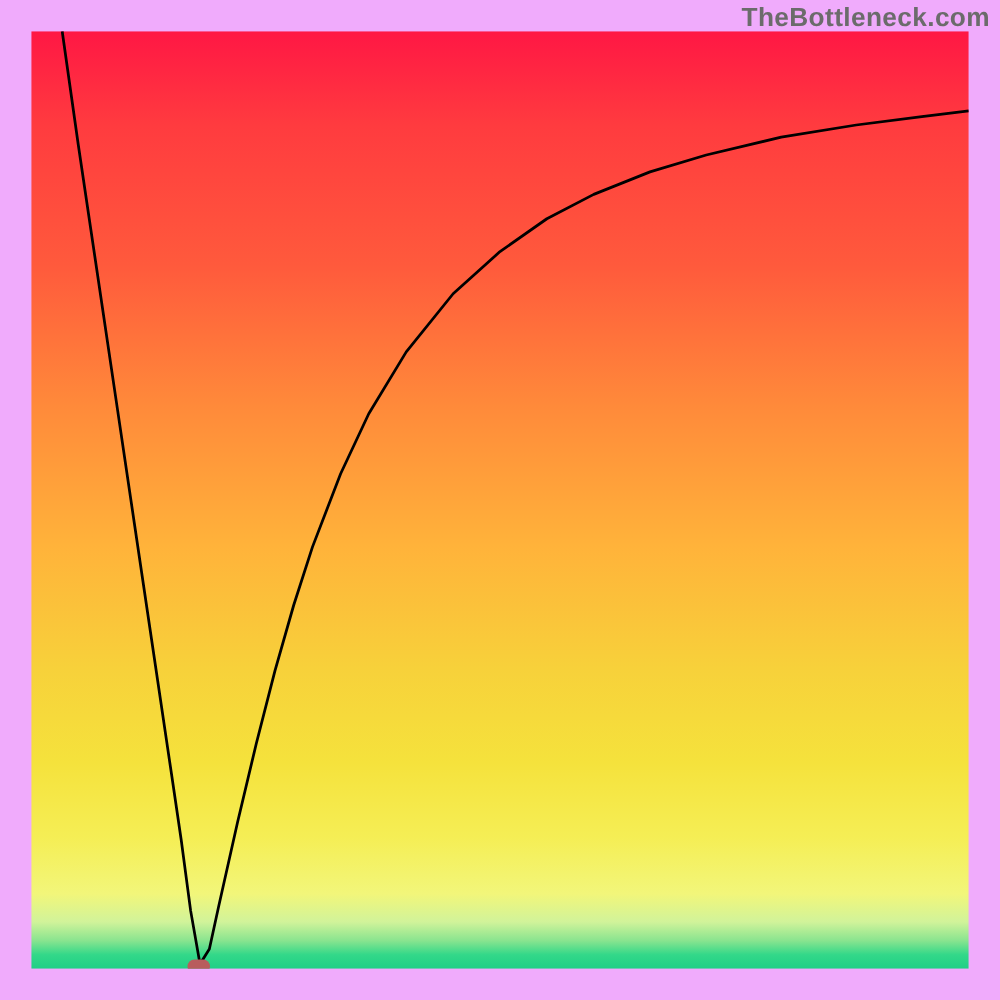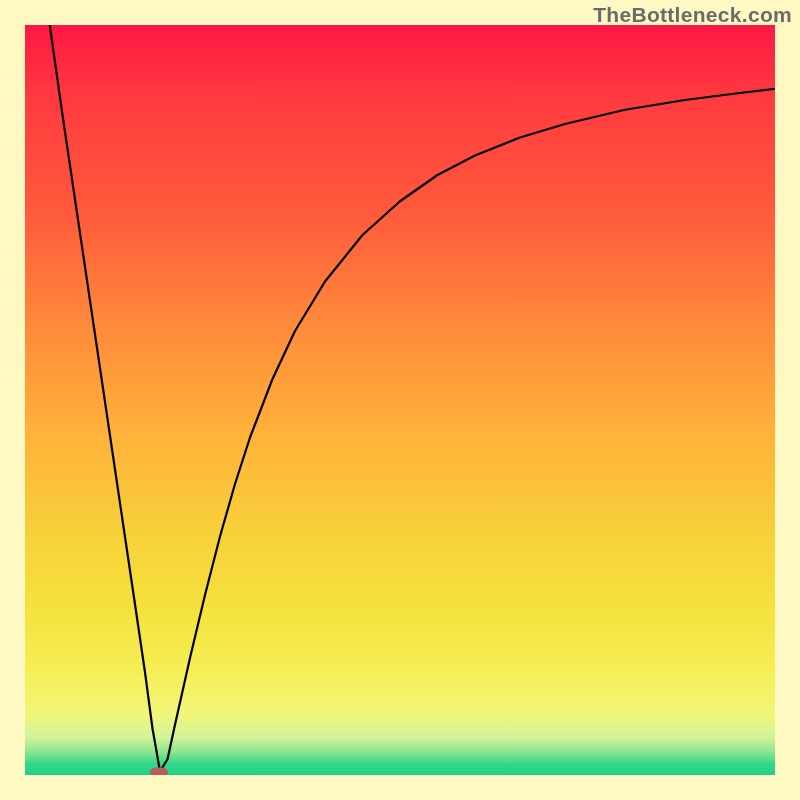--- a/index.html
+++ b/index.html
@@ -9,21 +9,21 @@
     height: 800px;
     background: #000;
     overflow: hidden;
   }
   .frame {
     position: absolute;
     left: 0;
     top: 0;
     width: 800px;
     height: 800px;
-    background: #fef9c3;
+    background: #f0abfc;
   }
   .plot-area {
     position: absolute;
     left: 25px;
     top: 25px;
     width: 750px;
     height: 750px;
     overflow: hidden;
   }
   .gradient-bg {

